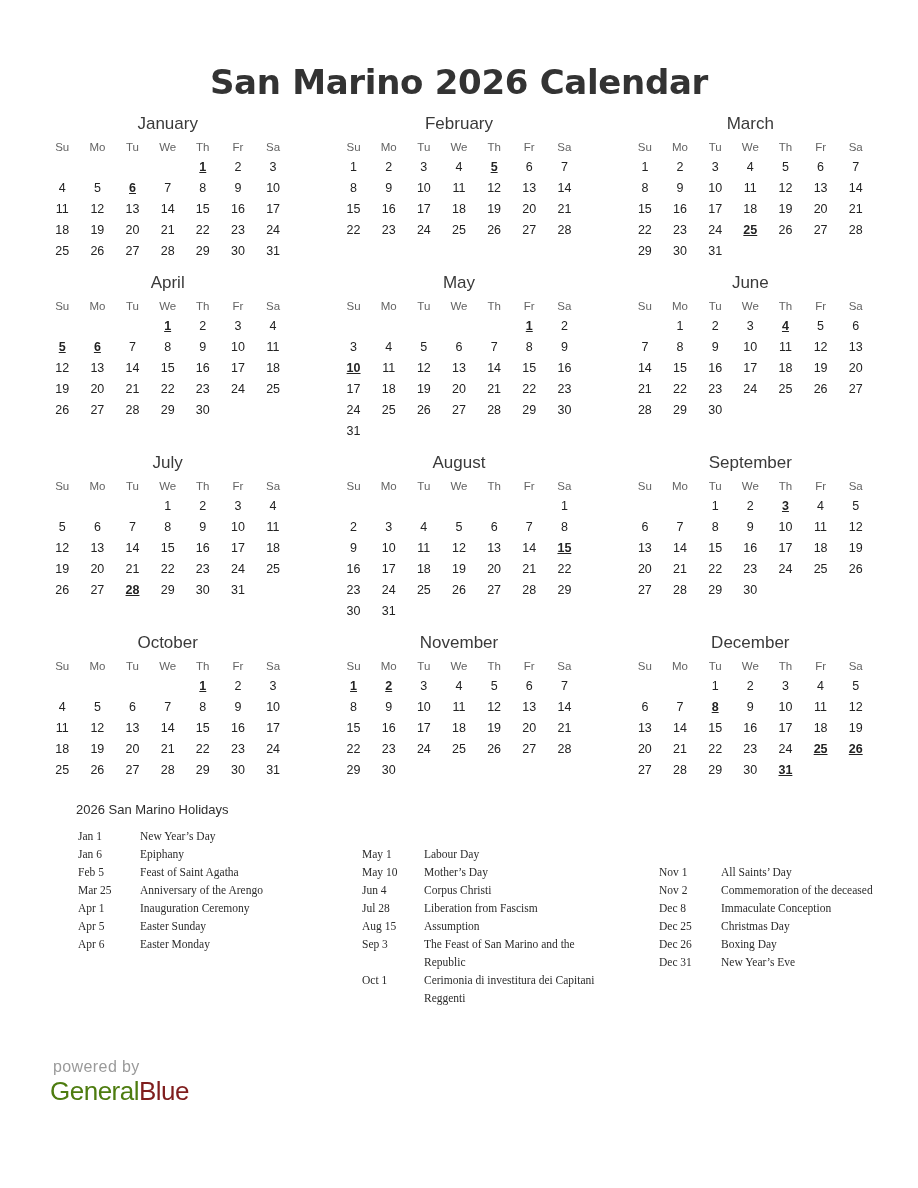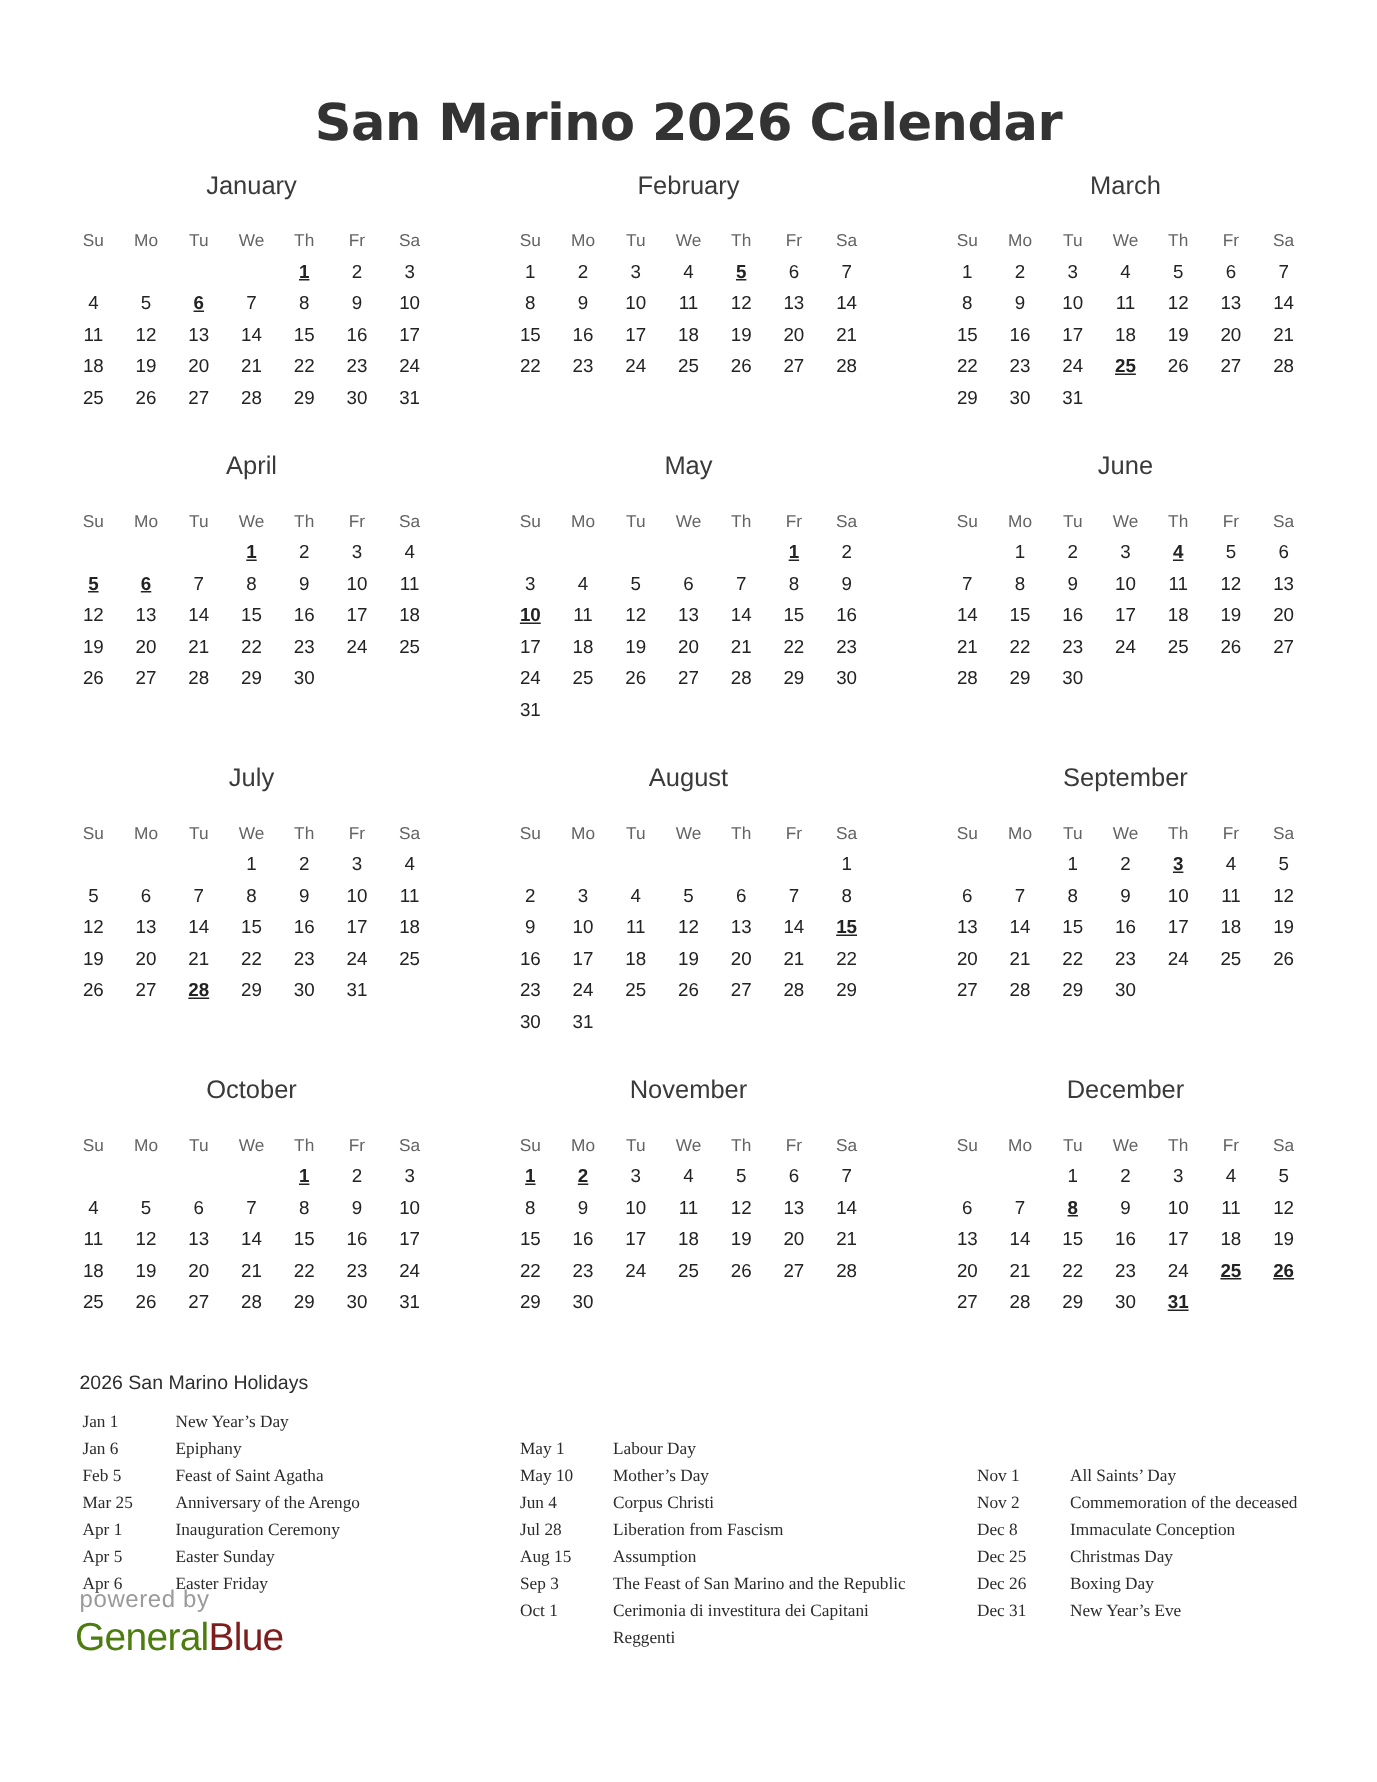--- a/index.html
+++ b/index.html
@@ -49,21 +49,21 @@
     text-align: center;
     font-size: 17px;
     color: #3a3a3a;
     font-weight: normal;
     padding: 12px 0 5px 0;
     font-family: "Liberation Sans", sans-serif;
   }
   table.month-table {
     border-collapse: collapse;
     width: 246px;
-    margin: 14px auto;
+    margin: 0 auto;
     table-layout: fixed;
   }
   table.month-table th {
     font-size: 11.5px;
     font-weight: normal;
     color: #636363;
     text-align: center;
     padding: 2px 0 3px 0;
     width: 35px;
   }
@@ -79,20 +79,21 @@
     color: #e00000;
     font-weight: bold;
     text-decoration: underline;
   }
   td.empty-day { color: transparent; }
 
   
   .holidays-section {
     padding: 22px 22px 0 30px;
     box-sizing: border-box;
+    margin-left: 23px;
   }
   .holidays-heading {
     font-size: 13px;
     color: #2e2e2e;
     padding: 0 0 10px 23px;
     font-family: "Liberation Sans", sans-serif;
   }
   .holidays-columns {
     display: flex;
     width: 100%;
@@ -953,21 +954,21 @@
         <div class="holiday-row">
           <div class="holiday-date">Apr 1</div>
           <div class="holiday-name">Inauguration Ceremony</div>
         </div>
         <div class="holiday-row">
           <div class="holiday-date">Apr 5</div>
           <div class="holiday-name">Easter Sunday</div>
         </div>
         <div class="holiday-row">
           <div class="holiday-date">Apr 6</div>
-          <div class="holiday-name">Easter Friday</div>
+          <div class="holiday-name">Easter Monday</div>
         </div>
       </div>
       <div class="holiday-col col-2">
         <div class="spacer-2"></div>
         <div class="holiday-row">
           <div class="holiday-date">May 1</div>
           <div class="holiday-name">Labour Day</div>
         </div>
         <div class="holiday-row">
           <div class="holiday-date">May 10</div>

